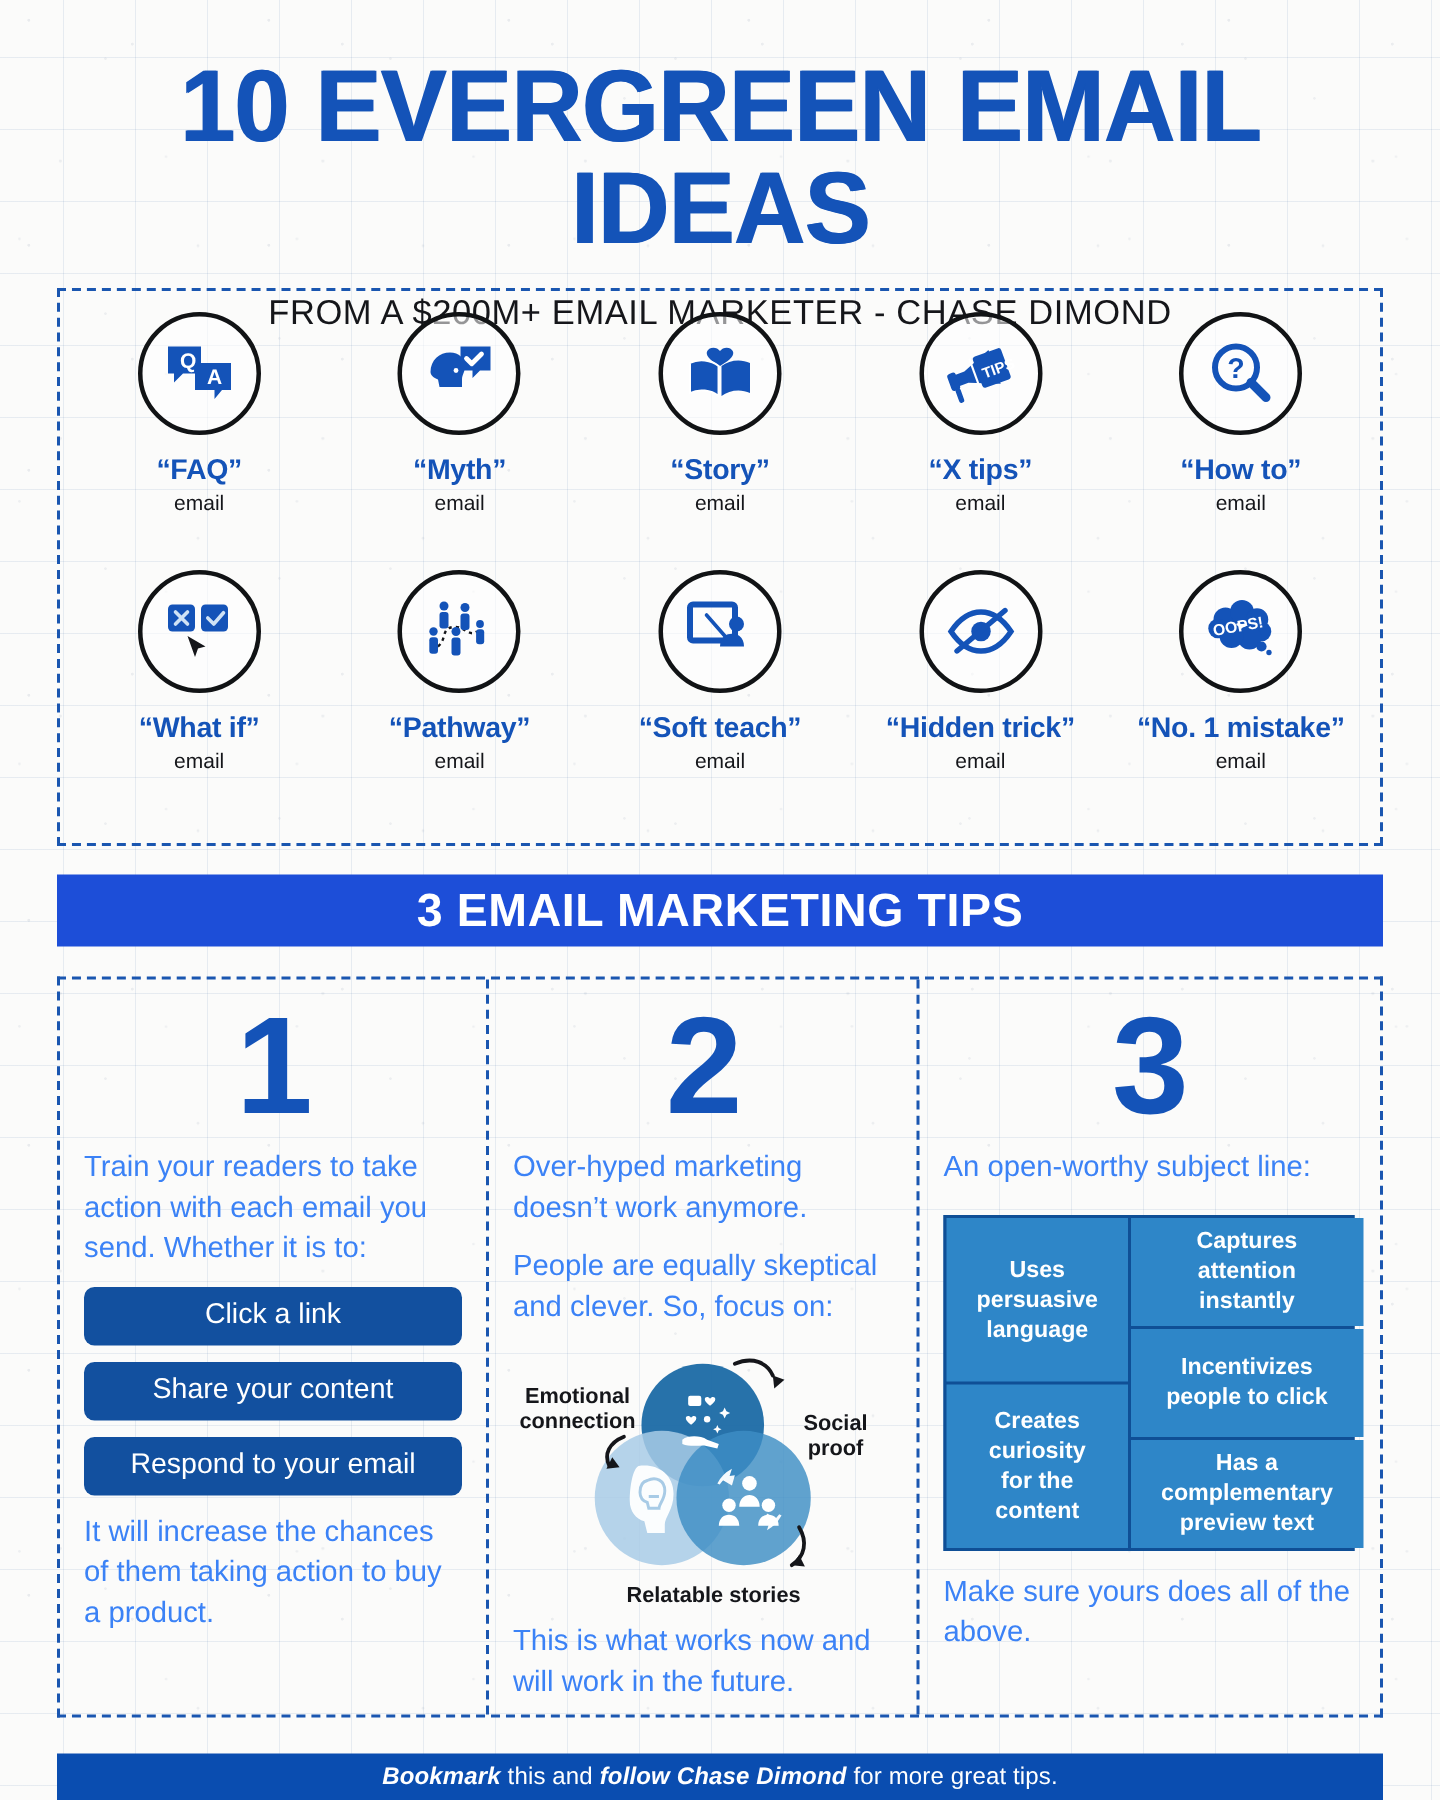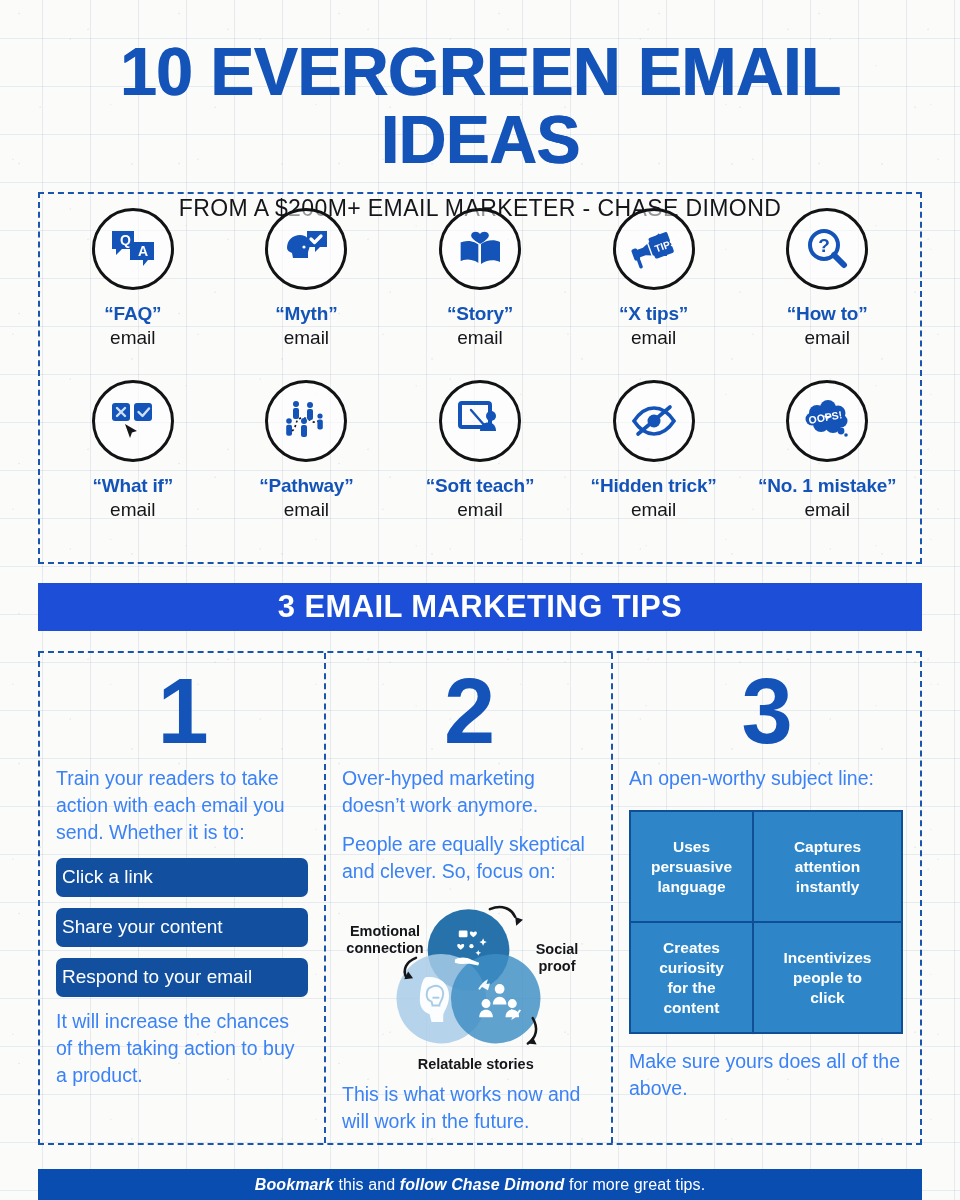--- a/index.html
+++ b/index.html
@@ -105,21 +105,21 @@
 
   .icon-label-top {
     font-size: 19px;
     font-weight: 700;
     color: #1453b8;
     line-height: 1.25;
     letter-spacing: -0.2px;
   }
 
   .icon-label-bot {
-    font-size: 19px;
+    font-size: 14px;
     font-weight: 400;
     color: #15161a;
     line-height: 1.3;
   }
 
   
   .banner {
     position: absolute;
     left: 38px;
     top: 583px;
@@ -183,21 +183,21 @@
     display: block;
     width: 100%;
     background: #12509f;
     color: #ffffff;
     border: none;
     border-radius: 7px;
     font-family: "Liberation Sans", sans-serif;
     font-size: 19px;
     padding: 8px 6px 9px 6px;
     margin-bottom: 11px;
-    text-align: left;
+    text-align: center;
     cursor: pointer;
   }
 
   
   .venn-area {
     position: relative;
     width: 100%;
     height: 172px;
     margin: 4px 0 8px 0;
   }
@@ -511,20 +511,21 @@
       <div class="tip-para">An open-worthy subject line:</div>
 
       <div class="treemap">
         <div class="tm-col left">
           <div class="tm-cell">Uses persuasive language</div>
           <div class="tm-cell">Creates curiosity for the content</div>
         </div>
         <div class="tm-col right">
           <div class="tm-cell">Captures attention instantly</div>
           <div class="tm-cell">Incentivizes people to click</div>
+          <div class="tm-cell">Has a complementary preview text</div>
         </div>
       </div>
 
       <div class="tip-para last" style="margin-top:14px;">Make sure yours does all of the above.</div>
     </div>
 
   </div>
 
   <div class="footer-bar">
     <div class="footer-text">

